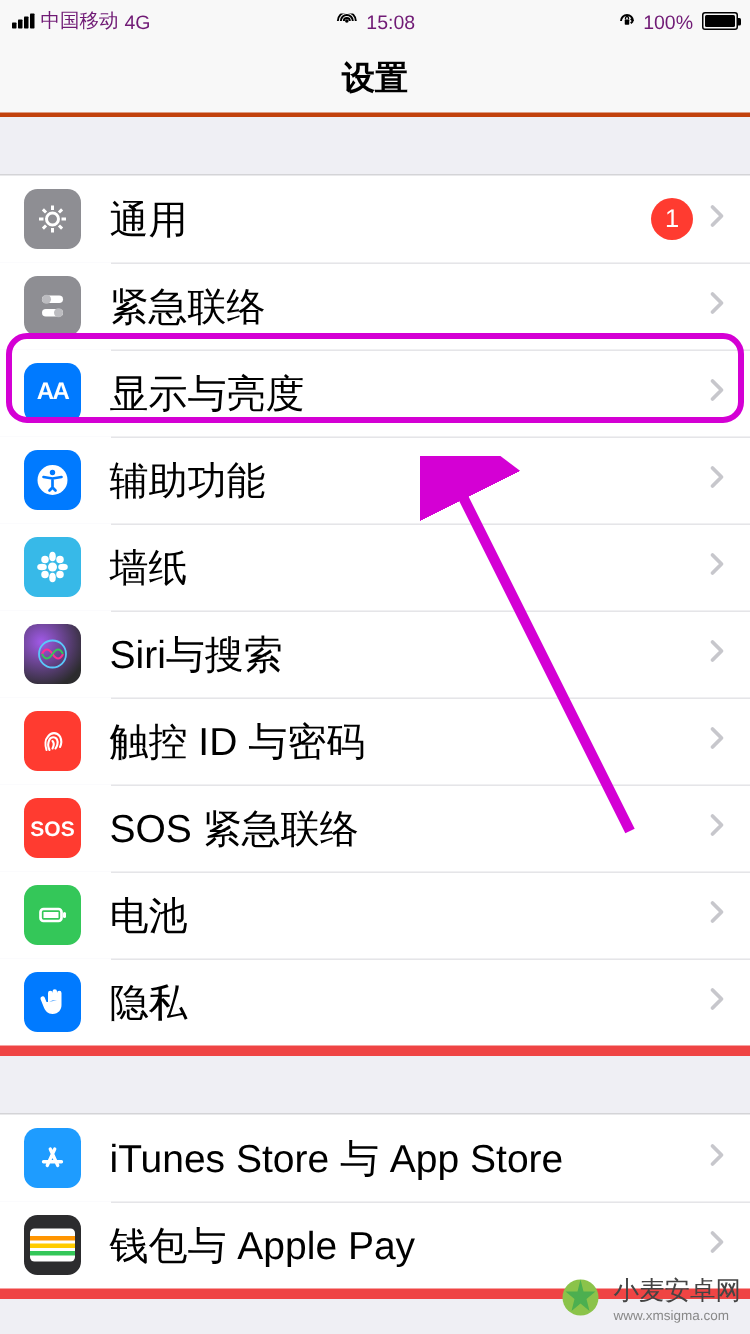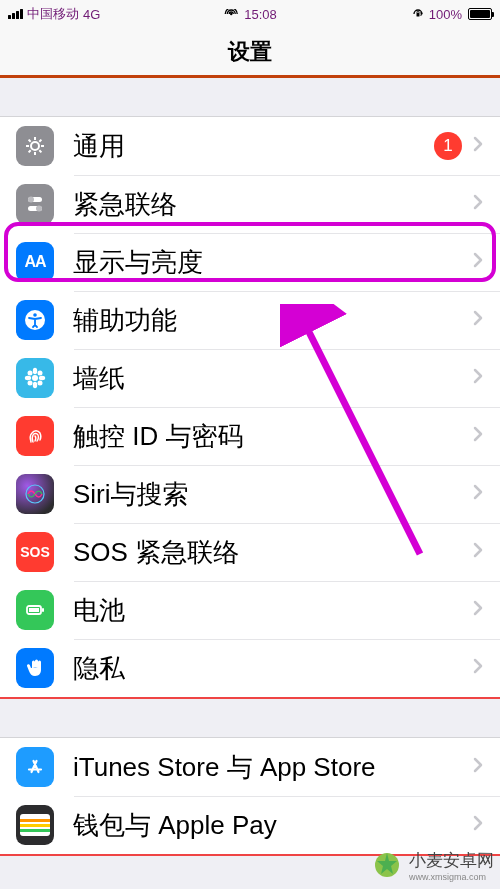--- a/index.html
+++ b/index.html
@@ -73,21 +73,21 @@
     .row + .row::before {
       content: "";
       position: absolute;
       left: 74px;
       right: 0;
       top: 0;
       height: 1px;
       background: #e5e5e8;
     }
     .group-top { border-top: 1px solid #d4d4d7; }
-    .group-bottom { border-bottom: 2px solid #ef4444; }
+    .group-bottom { border-bottom: 7px solid #ef4444; }
     .row-icon {
       width: 38px; height: 40px;
       border-radius: 9px;
       margin-right: 19px;
       display: flex;
       align-items: center;
       justify-content: center;
       color: #fff;
       flex-shrink: 0;
     }
@@ -258,37 +258,37 @@
           <svg width="24" height="24" viewBox="0 0 24 24">
             <use href="#i-flower"></use>
           </svg>
         </div>
         <span class="row-label">墙纸</span>
         <span><svg class="chevron" width="12" height="18" viewBox="0 0 12 18">
             <path d="M3 3l6 6-6 6" fill="none" stroke="#c7c7cc" stroke-width="2.5" stroke-linecap="round" stroke-linejoin="round"></path>
           </svg></span>
       </div>
       <div class="row">
+        <div class="row-icon ic-siri">
+          <svg width="24" height="24" viewBox="0 0 24 24">
+            <use href="#i-siri"></use>
+          </svg>
+        </div>
+        <span class="row-label">Siri与搜索</span>
+        <span><svg class="chevron" width="12" height="18" viewBox="0 0 12 18">
+            <path d="M3 3l6 6-6 6" fill="none" stroke="#c7c7cc" stroke-width="2.5" stroke-linecap="round" stroke-linejoin="round"></path>
+          </svg></span>
+      </div>
+      <div class="row">
         <div class="row-icon ic-touch">
           <svg width="24" height="24" viewBox="0 0 24 24">
             <use href="#i-finger"></use>
           </svg>
         </div>
         <span class="row-label">触控 ID 与密码</span>
-        <span><svg class="chevron" width="12" height="18" viewBox="0 0 12 18">
-            <path d="M3 3l6 6-6 6" fill="none" stroke="#c7c7cc" stroke-width="2.5" stroke-linecap="round" stroke-linejoin="round"></path>
-          </svg></span>
-      </div>
-      <div class="row">
-        <div class="row-icon ic-siri">
-          <svg width="24" height="24" viewBox="0 0 24 24">
-            <use href="#i-siri"></use>
-          </svg>
-        </div>
-        <span class="row-label">Siri与搜索</span>
         <span><svg class="chevron" width="12" height="18" viewBox="0 0 12 18">
             <path d="M3 3l6 6-6 6" fill="none" stroke="#c7c7cc" stroke-width="2.5" stroke-linecap="round" stroke-linejoin="round"></path>
           </svg></span>
       </div>
       <div class="row">
         <div class="row-icon ic-sos">
           <span class="sos-text">SOS</span>
         </div>
         <span class="row-label">SOS 紧急联络</span>
         <span><svg class="chevron" width="12" height="18" viewBox="0 0 12 18">

